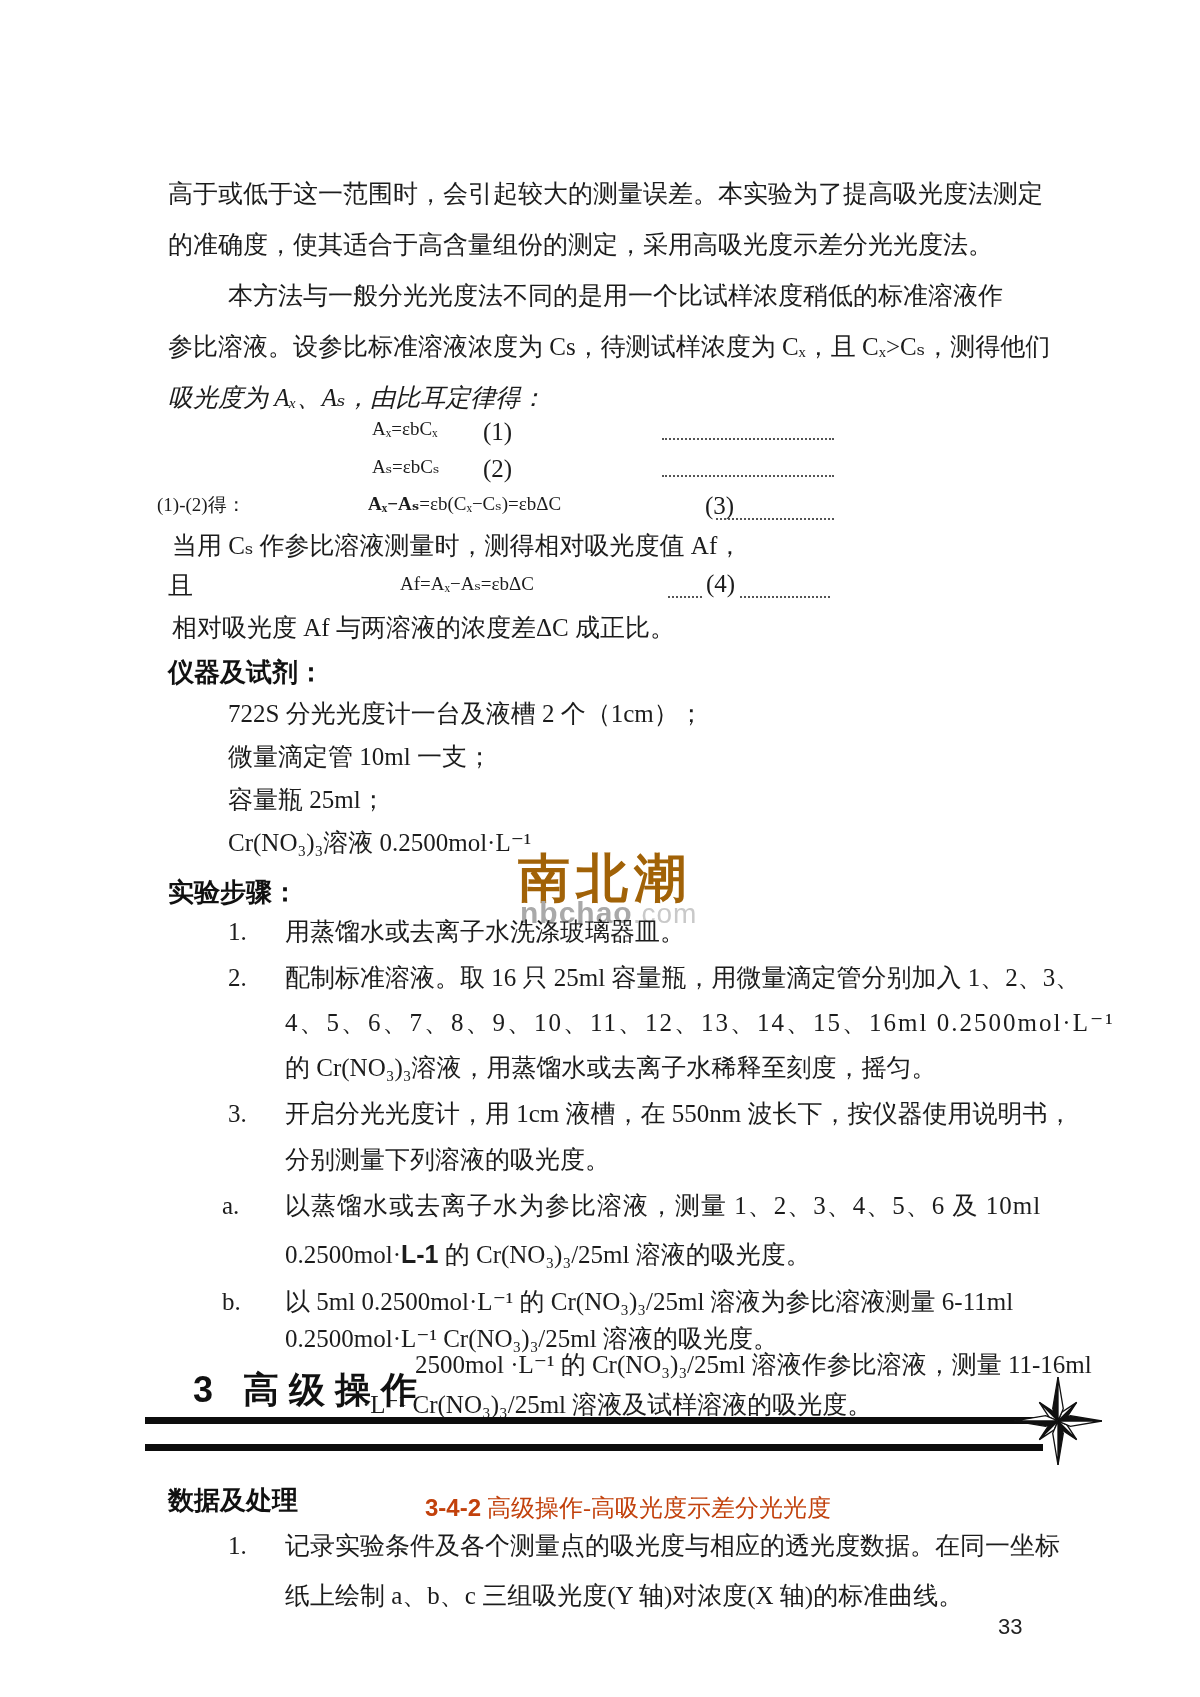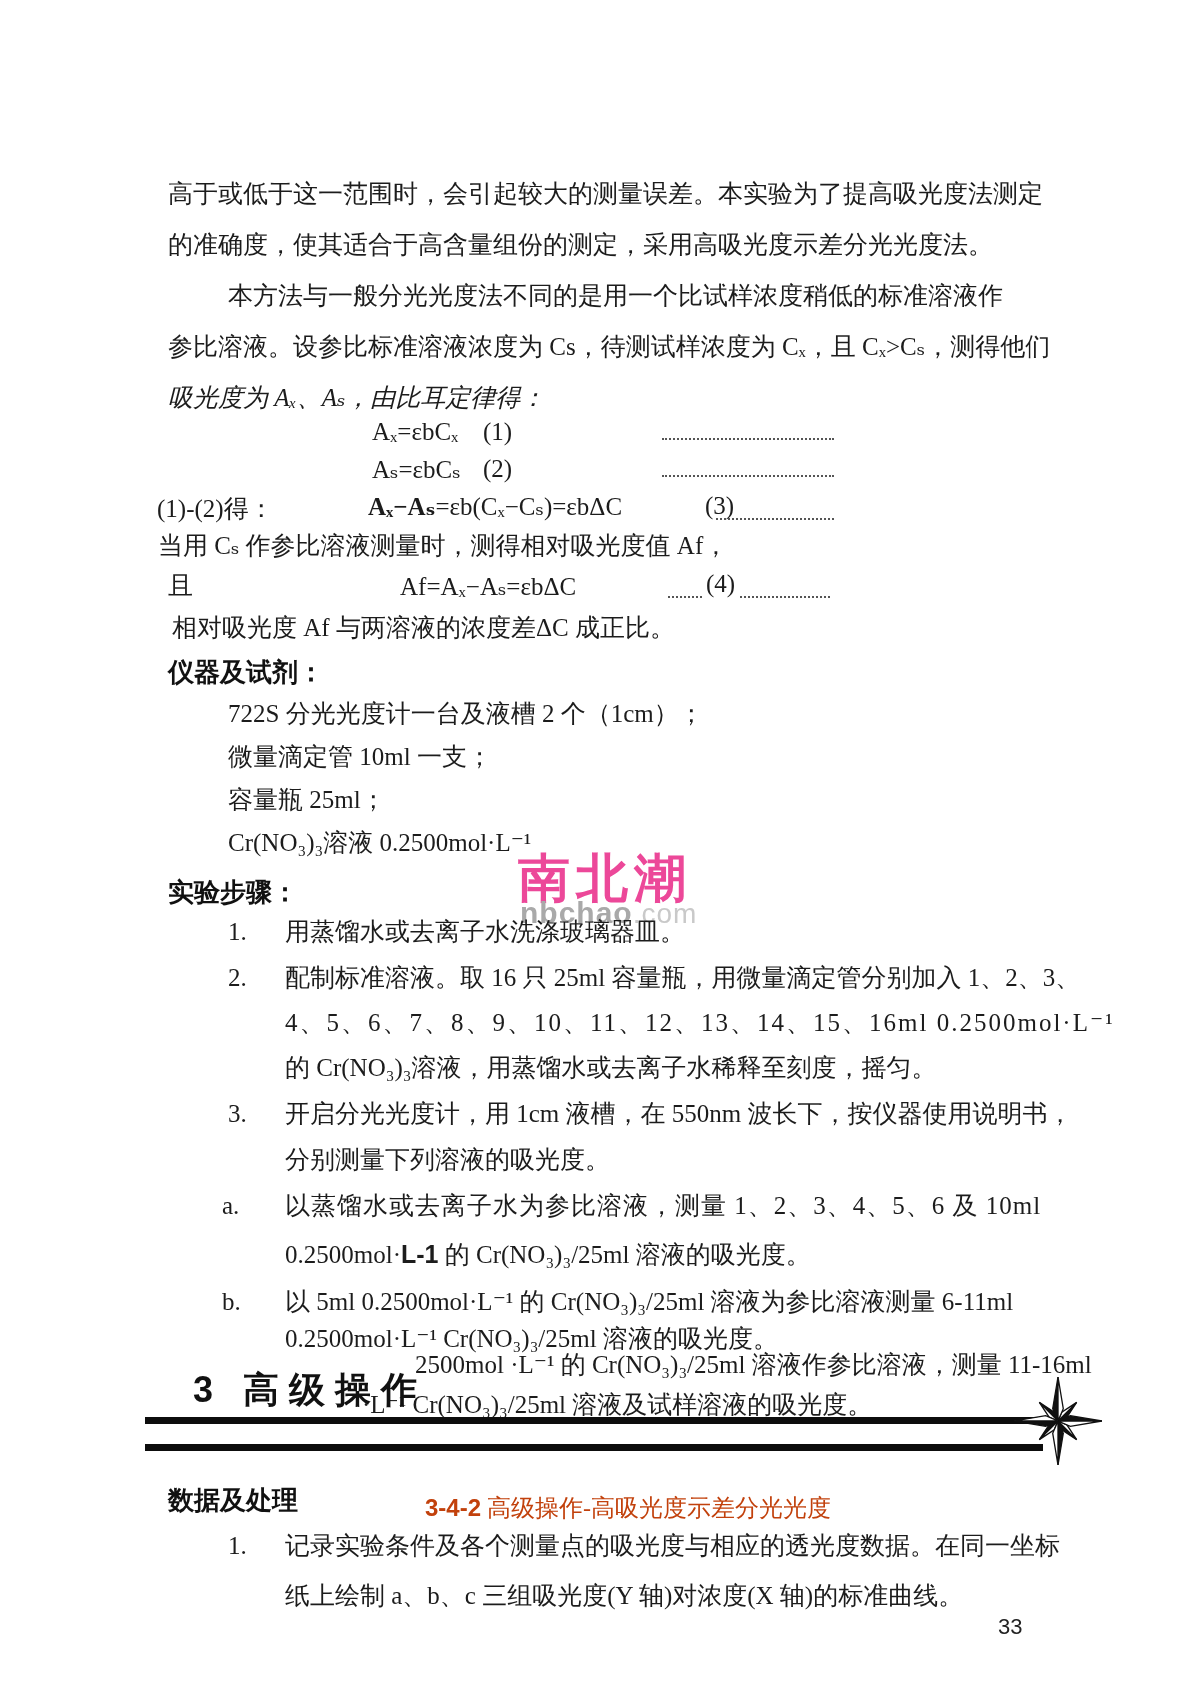--- a/index.html
+++ b/index.html
@@ -2,26 +2,26 @@
 <html><head>
 <meta charset="utf-8">
 <style>
   html,body{margin:0;padding:0;background:#ffffff;}
   .page{
     position:relative;width:1200px;height:1697px;background:#ffffff;overflow:hidden;
     font-family:"Liberation Serif","DejaVu Serif",serif;color:#1c1c1c;margin-top:40px;
   }
   .t{position:absolute;font-size:25px;line-height:1.15;white-space:nowrap;}
   .head{position:absolute;font-family:"Liberation Sans","DejaVu Sans",sans-serif;font-weight:bold;font-size:26px;white-space:nowrap;color:#111;}
-  .eq{position:absolute;font-size:25px;white-space:nowrap;}
+  .eq{position:absolute;font-size:19px;white-space:nowrap;}
   .eqno{position:absolute;font-size:25px;white-space:nowrap;}
   .dots{position:absolute;border-top:2px dotted #555;height:0;}
   .bighead{position:absolute;font-family:"Liberation Sans","DejaVu Sans",sans-serif;font-weight:bold;font-size:36px;letter-spacing:10px;color:#111;white-space:nowrap;}
   .bar{position:absolute;background:#0d0d0d;height:7px;}
-  .wm-main{position:absolute;font-weight:bold;font-size:52px;letter-spacing:6px;color:#ec4899;white-space:nowrap;font-family:"Liberation Serif","DejaVu Serif",serif;}
+  .wm-main{position:absolute;font-weight:bold;font-size:52px;letter-spacing:6px;color:#a16207;white-space:nowrap;font-family:"Liberation Serif","DejaVu Serif",serif;}
   .wm-dom{position:absolute;font-family:"Liberation Sans","DejaVu Sans",sans-serif;font-weight:bold;font-size:30px;color:#a9a9a9;white-space:nowrap;letter-spacing:1px;text-align:right;}
   .wm-tld{font-weight:normal;color:#c9c9c9;font-size:28px;}
   .pagenum{position:absolute;font-family:"Liberation Sans","DejaVu Sans",sans-serif;font-size:22px;color:#222;}
   .caption{position:absolute;font-size:24px;white-space:nowrap;color:#c2410c;}
   .caption .cap-no{font-family:"Liberation Sans","DejaVu Sans",sans-serif;font-weight:bold;}
   .boldseg{font-family:"Liberation Sans","DejaVu Sans",sans-serif;font-weight:bold;}
   .lhsbold{font-weight:bold;}
 </style>
 </head>
 <body>
@@ -40,21 +40,21 @@
 
   <div class="eq" style="left:372px;top:415px;">Aₛ=εbCₛ</div>
   <div class="eqno" style="left:483px;top:415px;">(2)</div>
   <div class="dots" style="left:662px;top:435px;width:172px;"></div>
 
   <div class="eq" style="left:157px;top:452px;">(1)-(2)得：</div>
   <div class="eq" style="left:368px;top:452px;"><span class="lhsbold">Aₓ−Aₛ</span><span>=εb(Cₓ−Cₛ)=εbΔC</span></div>
   <div class="eqno" style="left:705px;top:452px;">(3)</div>
   <div class="dots" style="left:716px;top:478px;width:118px;"></div>
 
-  <div class="t" style="left:158px;top:492px;">当用 Cₛ 作参比溶液测量时，测得相对吸光度值 Af，</div>
+  <div class="t" style="left:172px;top:492px;">当用 Cₛ 作参比溶液测量时，测得相对吸光度值 Af，</div>
 
   <div class="t" style="left:168px;top:532px;">且</div>
   <div class="eq" style="left:400px;top:532px;">Af=Aₓ−Aₛ=εbΔC</div>
   <div class="dots" style="left:668px;top:556px;width:162px;"></div>
   <div class="eqno" style="left:702px;top:530px;background:#fff;padding:0 4px;">(4)</div>
 
   <div class="t" style="left:172px;top:574px;">相对吸光度 Af 与两溶液的浓度差ΔC 成正比。</div>
 
   <div class="head" style="left:168px;top:615px;">仪器及试剂：</div>
   <div class="t" style="left:228px;top:660px;">722S 分光光度计一台及液槽 2 个（1cm）；</div>

